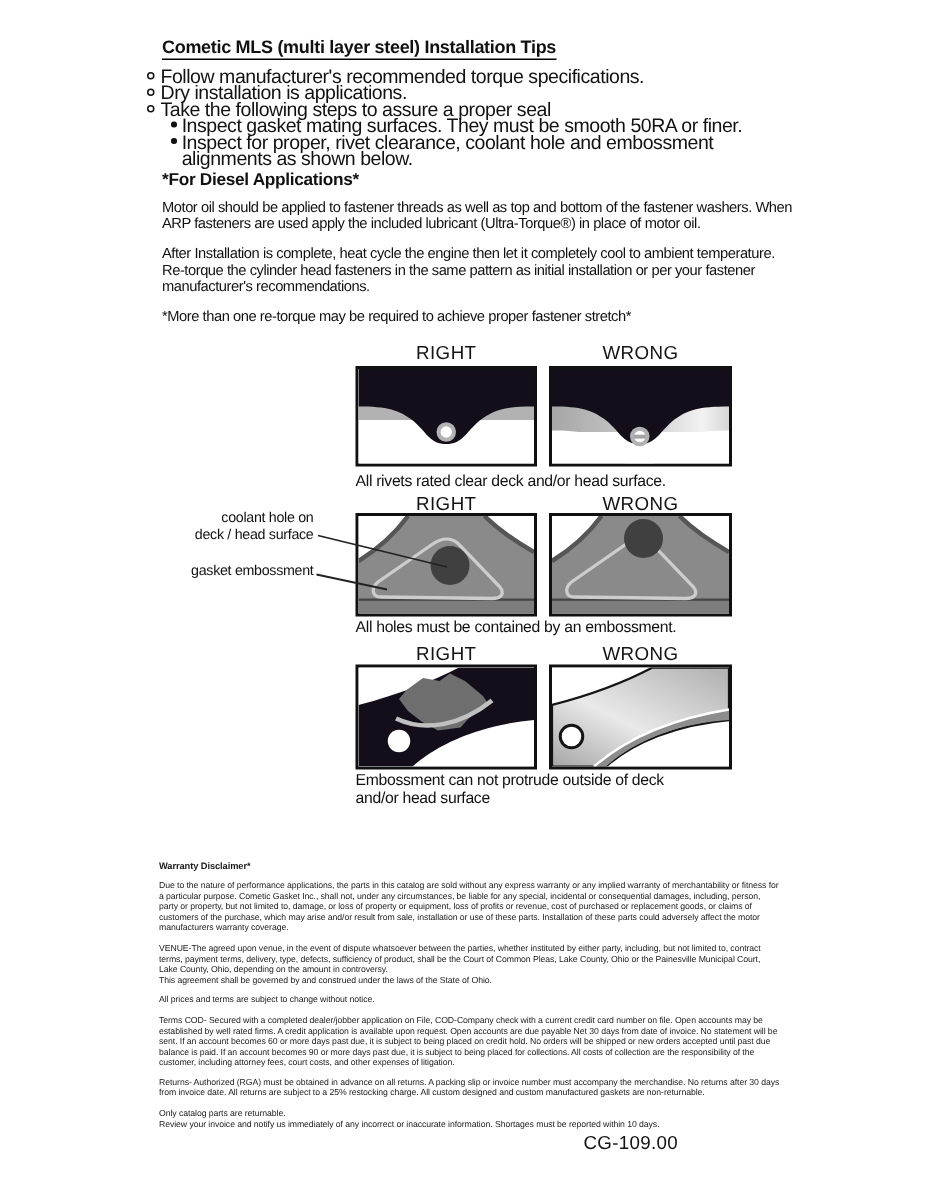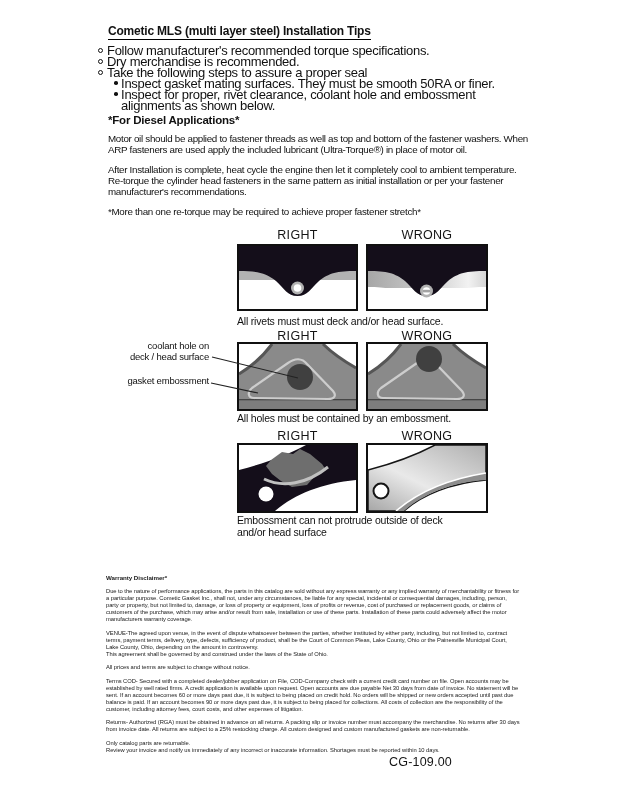--- a/index.html
+++ b/index.html
@@ -45,21 +45,21 @@
 
   <div class="title"><span>Cometic MLS (multi layer steel) Installation Tips</span></div>
 
   <div class="bullets">
     <div class="b-line">
       <span class="marker-open"></span>
       <span>Follow manufacturer's recommended torque specifications.</span>
     </div>
     <div class="b-line">
       <span class="marker-open"></span>
-      <span>Dry merchandise is recommended.</span>
+      <span>Dry installation is applications.</span>
     </div>
     <div class="b-line">
       <span class="marker-open"></span>
       <span>Take the following steps to assure a proper seal</span>
     </div>
     <div class="b-line sub">
       <span class="marker-fill"></span>
       <span>Inspect gasket mating surfaces.  They must be smooth 50RA or finer.</span>
     </div>
     <div class="b-line sub">
@@ -103,21 +103,21 @@
         <rect x="0" y="0" width="118" height="63" fill="#ffffff"></rect>
         <path d="M0,0 H118 V25 C98,25 90,27 80,35 C71,43 69,50 58.5,50 C48,50 46,43 37,35 C27,27 19,25 0,25 Z" transform="translate(0,16)" fill="url(#g1w)"></path>
         <rect x="0" y="42" width="118" height="21" fill="#ffffff"></rect>
         <path d="M0,0 H118 V25 C98,25 90,27 80,35 C71,43 69,50 58.5,50 C48,50 46,43 37,35 C27,27 19,25 0,25 Z" fill="#140e1a"></path>
         <circle cx="58.5" cy="45" r="6.5" fill="#b2b2b2"></circle>
         <circle cx="58.5" cy="45" r="3.8" fill="#ffffff"></circle>
         <rect x="54.5" y="43.8" width="8" height="2.6" fill="#a3a3a3"></rect>
       </svg>
     </div>
 
-    <div class="dcaption" style="top:88px;">All rivets must must deck and/or head surface.</div>
+    <div class="dcaption" style="top:88px;">All rivets rated clear deck and/or head surface.</div>
   </div>
 
   <div class="drow" style="top:329px;height:102px;">
     <div class="dlabel r">RIGHT</div>
     <div class="dlabel w">WRONG</div>
 
     <div class="callout" style="top:12px;">
       <div>coolant hole on</div>
       <div>deck / head surface</div>
     </div>

